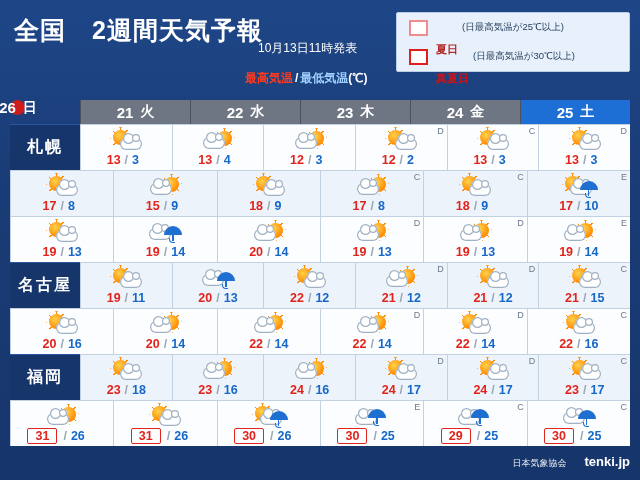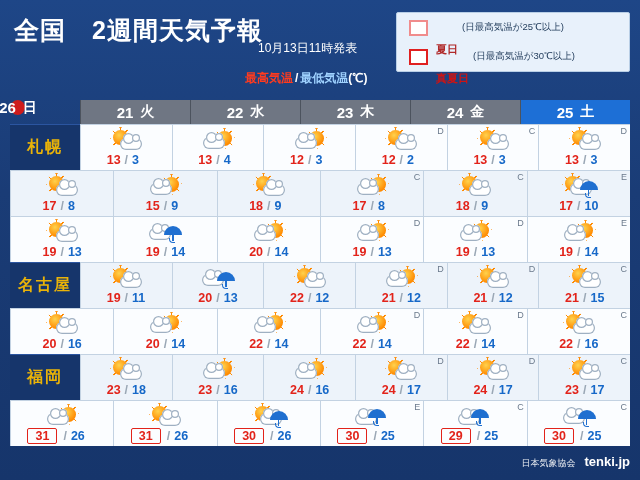--- a/index.html
+++ b/index.html
@@ -40,39 +40,39 @@
   .corner{width:70px;}
   .dcell{flex:1;display:flex;align-items:center;justify-content:center;gap:7px;
          color:#fff;font-size:15px;font-weight:bold;background:#6f7683;
          border-left:1px solid #4c535e;box-sizing:border-box;}
   .dcell .dow{font-size:14px;}
   .dcell.sat{background:#1d6fd6;}
   .dcell.sun{background:#cf1b1b;}
 
   .row{display:flex;height:46px;}
   .row.alt .cell{background:#edf3fa;}
-  .rowname{width:70px;background:#16356b;color:#eab308;display:flex;align-items:center;
+  .rowname{width:70px;background:#16356b;color:#ffffff;display:flex;align-items:center;
            justify-content:center;font-size:16px;font-weight:bold;letter-spacing:2px;
            border-top:1px solid #2b55a0;box-sizing:border-box;}
   .cell{flex:1;position:relative;background:#fbfdff;border-left:1px solid #c3d2e2;
         border-top:1px solid #c3d2e2;box-sizing:border-box;}
   .rel{position:absolute;right:3px;top:1px;font-size:9px;color:#6b7a8c;}
   .wx{position:absolute;left:0;right:0;top:1px;height:26px;display:flex;align-items:center;justify-content:center;}
   .temps{position:absolute;left:0;right:0;bottom:2px;height:16px;display:flex;align-items:center;justify-content:center;
          font-size:12.5px;font-weight:bold;}
   .temps .hi{color:#e2231a;width:26px;text-align:right;}
   .temps .sl{color:#9aa7b5;margin:0 4px;}
   .temps .lo{color:#1668c8;width:26px;text-align:left;}
   .temps .hi.boxed{border:1.5px solid #e2231a;border-radius:2px;width:28px;text-align:center;margin-right:2px;}
 
   
   .footer{position:absolute;left:0;bottom:4px;width:640px;height:22px;}
   .note{position:absolute;left:40px;top:2px;color:#fff;font-size:10px;}
   .brand{position:absolute;right:10px;top:0px;color:#fff;font-size:13px;font-weight:bold;}
-  .brand .assoc{font-size:9px;font-weight:normal;margin-right:9px;opacity:.9;}
+  .brand .assoc{font-size:9px;font-weight:normal;margin-right:18px;opacity:.9;}
 
   
   .ico{position:relative;width:34px;height:24px;}
   .sun{position:absolute;width:15px;height:15px;border-radius:50%;
        background:radial-gradient(circle at 40% 35%,#ffd24d,#ff8a00 70%);}
   .sun.rays:before{content:"";position:absolute;left:-3px;top:-3px;width:21px;height:21px;border-radius:50%;
        background:
         conic-gradient(from 0deg,#ff8a00 0 6deg,transparent 6deg 39deg,#ff8a00 39deg 45deg,transparent 45deg 84deg,
         #ff8a00 84deg 90deg,transparent 90deg 129deg,#ff8a00 129deg 135deg,transparent 135deg 174deg,
         #ff8a00 174deg 180deg,transparent 180deg 219deg,#ff8a00 219deg 225deg,transparent 225deg 264deg,

